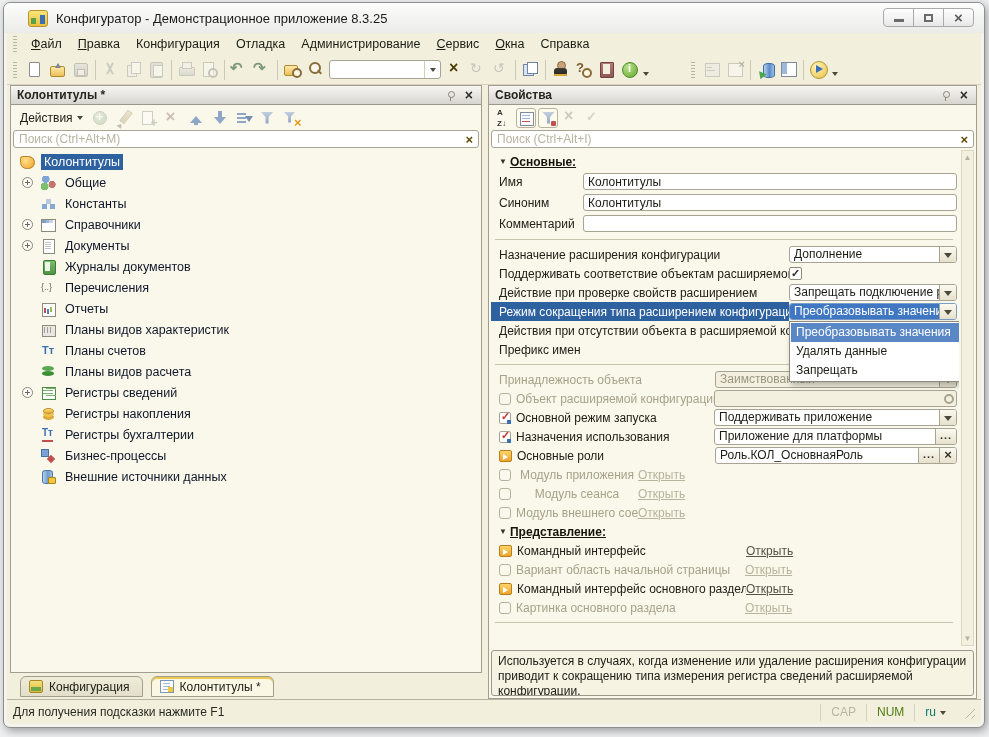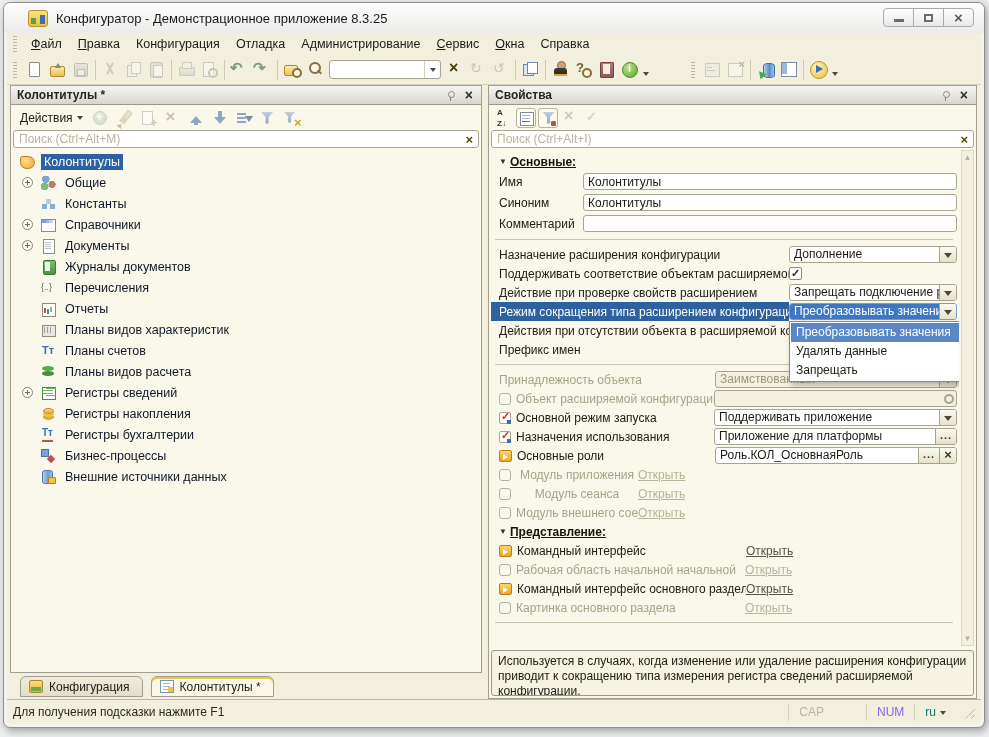--- a/index.html
+++ b/index.html
@@ -247,21 +247,21 @@
   .tc-conf::before{content:"";position:absolute;left:1px;bottom:1px;right:1px;height:4px;background:#6aa84f;}
   .tc-doc{background:#fff;border:1px solid #7a96b8;box-sizing:border-box;}
   .tc-doc::before{content:"";position:absolute;left:2px;top:2px;width:7px;height:1px;background:#9fb8d8;box-shadow:0 3px 0 #9fb8d8,0 6px 0 #9fb8d8;}
   .tc-doc::after{content:"";position:absolute;right:0;bottom:0;width:5px;height:5px;background:#f3c63b;}
   
   .statusbar{position:absolute;left:0;right:0;bottom:0;height:25px;background:#f2efdd;border-top:1px solid #b9b5a2;border-radius:0 0 5px 5px;display:flex;align-items:center;padding:0 6px;box-sizing:border-box;}
   .sb-hint{flex:1;font-size:12px;color:#2a2a20;}
   .sb-right{display:flex;align-items:center;height:100%;}
   .sb-cell{font-size:12px;padding:0 10px;border-left:1px solid #d5d1bc;height:17px;line-height:17px;}
   .sb-cap{color:#b9b5a3;}
-  .sb-num{color:#8b5cf6;margin-left:32px;}
+  .sb-num{color:#4d7c0f;}
   .sb-lang{color:#0f766e;display:flex;align-items:center;}
   .sb-lang::after{content:"";border:3px solid transparent;border-top:4px solid #4a4a3a;margin:4px 0 0 4px;}
   .sb-grip{width:13px;height:13px;margin-left:6px;background:repeating-linear-gradient(135deg,transparent 0 3px,#b9b5a2 3px 4px);clip-path:polygon(100% 0,100% 100%,0 100%);}
 </style>
 </head>
 <body>
 
 <div class="stage">
   <div class="window">
 
@@ -580,21 +580,21 @@
               <span class="tri">▼</span>
               <b>Представление:</b>
             </div>
             <div class="prow link-far">
               <span class="lead lead-flag"></span>
               <span class="plabel">Командный интерфейс</span>
               <a class="plink">Открыть</a>
             </div>
             <div class="prow link-far">
               <span class="lead lead-box"></span>
-              <span class="plabel dis">Рабочая область начальной начальной</span>
+              <span class="plabel dis">Вариант область начальной страницы</span>
               <a class="plink dis">Открыть</a>
             </div>
             <div class="prow link-far">
               <span class="lead lead-flag"></span>
               <span class="plabel">Командный интерфейс основного раздела</span>
               <a class="plink">Открыть</a>
             </div>
             <div class="prow link-far">
               <span class="lead lead-box"></span>
               <span class="plabel dis">Картинка основного раздела</span>

